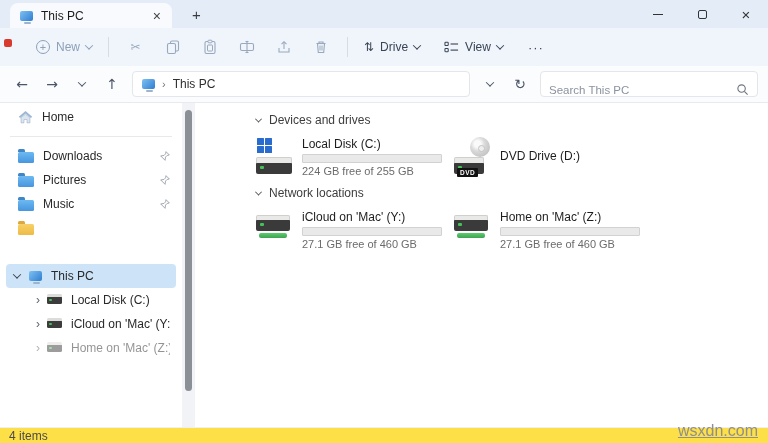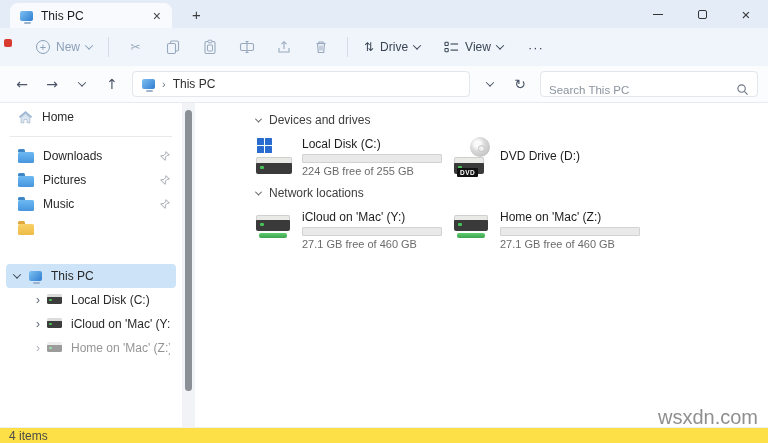--- a/index.html
+++ b/index.html
@@ -97,21 +97,21 @@
   .disc { position:absolute; right:2px; top:0px; width:20px; height:20px; border-radius:50%; background:radial-gradient(circle at 38% 35%, #fafafa 0 18%, #d9d9d9 40%, #b5b5b5 100%); z-index:2; }
   .disc::after { content:""; position:absolute; left:7.5px; top:7.5px; width:5px; height:5px; border-radius:50%; background:#efefef; border:1px solid #c4c4c4; }
   .dvd-chip { position:absolute; left:3px; bottom:0px; z-index:3; background:#111; color:#fff; font-size:6.5px; font-weight:bold; padding:1px 3px; border-radius:1px; letter-spacing:.5px; }
   .net-drive-body { position:absolute; left:0; top:9px; width:34px; height:12px; background:#3a3a3a; border-radius:2px; }
   .net-drive-body::before { content:""; position:absolute; top:-4px; left:0; right:0; height:4px; background:#e9e9e7; border-radius:2px 2px 0 0; border:1px solid #cfcfcd; border-bottom:none; }
   .net-drive-body::after { content:""; position:absolute; left:4px; top:4px; width:4px; height:3px; background:#45c257; border-radius:1px; }
   .net-drive-base { position:absolute; left:3px; top:23px; width:28px; height:5px; background:linear-gradient(#5ecb70,#3da44f); border-radius:2px; }
 
   
   .statusbar { height:16px; background:#fde047; border-top:1px solid #f0f0f0; display:flex; align-items:center; padding:0 9px; font-size:12px; color:#4a4a4a;text-align:center; }
-  .watermark { position:absolute; right:10px; bottom:14px; color:#8f8f8f; font-size:20px; z-index:5; }
+  .watermark { position:absolute; right:10px; bottom:3px; color:#8f8f8f; font-size:16px; z-index:5;text-decoration:underline; }
 </style>
 </head>
 <body>
 
 <div class="window">
 
   <div class="titlebar">
     <div class="tab">
       <span class="ic-monitor small"></span>
       <span class="tab-title">This PC</span>

